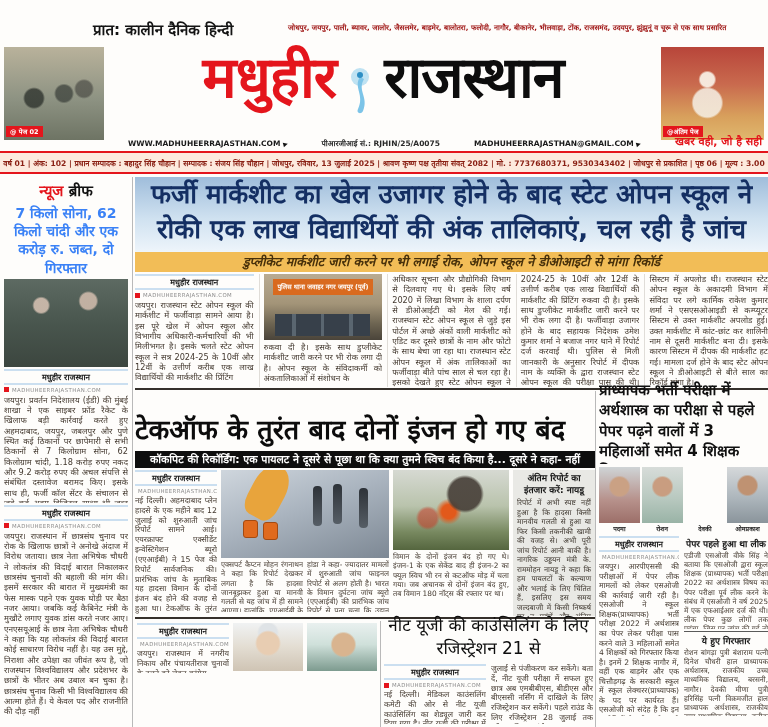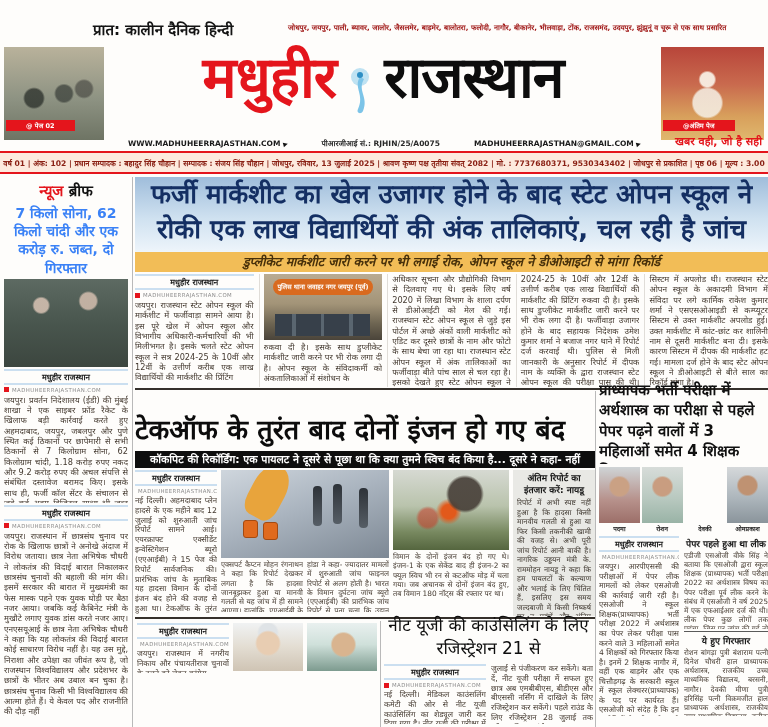--- a/index.html
+++ b/index.html
@@ -7,21 +7,21 @@
   body { font-family:"DejaVu Sans", sans-serif; }
   #page { position:relative; width:768px; height:727px; background:#fefdfb; overflow:hidden; }
   .abs { position:absolute; }
 
   
   .tagline { left:93px; top:19px; font-size:15px; font-weight:bold; color:#141414; }
   .cities { left:288px; right:4px; top:24px; font-size:7.2px; font-weight:bold; color:#9e1312; text-align:left; line-height:1.1; }
 
   
   .mast-photo { top:47px; width:100px; height:93px; overflow:hidden; }
-  .mast-photo .tag { position:absolute; left:2px; bottom:9px; background:#e4151c; color:#fff; font-size:6.5px; font-weight:bold; padding:1px 20px; }
+  .mast-photo .tag { position:absolute; left:2px; bottom:3px; background:#e4151c; color:#fff; font-size:6.5px; font-weight:bold; padding:1px 4px; }
   .ph-crowd { background:
       radial-gradient(circle at 30% 55%, rgba(40,45,40,.75) 0 9px, transparent 11px),
       radial-gradient(circle at 60% 50%, rgba(55,60,55,.7) 0 8px, transparent 10px),
       radial-gradient(circle at 80% 45%, rgba(70,70,65,.65) 0 8px, transparent 10px),
       linear-gradient(180deg,#b9b29b 0%,#8e9383 55%,#6e7464 100%); }
   .ph-speaker { background:
       radial-gradient(circle at 45% 35%, rgba(250,245,235,.9) 0 7px, transparent 9px),
       radial-gradient(circle at 45% 60%, rgba(245,240,230,.85) 0 14px, transparent 16px),
       linear-gradient(180deg,#b8453a 0%,#c96a4e 40%,#d8a05c 75%,#e0b86e 100%); }
   .title-wrap { left:108px; right:110px; top:36px; height:94px; text-align:center; white-space:nowrap; overflow:hidden; }
@@ -65,21 +65,21 @@
     background:linear-gradient(180deg,#9fbddb 0%,#cfe1f0 55%,#eef5fb 100%);
     color:#142f63; font-size:26px; font-weight:800; text-align:center; line-height:1.35; overflow:hidden; }
   .lead-sub { left:135px; top:252px; width:633px; height:20px; background:#f2bd57;
     color:#47300a; font-size:12.5px; font-weight:bold; font-style:italic; text-align:center; line-height:20px; overflow:hidden; }
   .lead-body { left:135px; top:274px; width:633px; height:113px; display:flex; gap:5px; overflow:hidden; }
   .lead-body .c { flex:1 1 0; overflow:hidden; }
   .lead-body .c + .c { border-left:1px solid #e0ddd8; padding-left:4px; }
   .ph-police { width:100%; height:66px; position:relative; background:
       linear-gradient(180deg,#b9ab92 0%,#a39478 45%,#6e6552 75%,#4a443a 100%); overflow:hidden; }
   .ph-police .sign { position:absolute; left:8%; top:8%; width:84%; height:16px; background:#d96a1f;
-    color:#fff; font-size:6.5px; font-weight:bold; text-align:center; line-height:16px; overflow:hidden;border-radius:8px; }
+    color:#fff; font-size:6.5px; font-weight:bold; text-align:center; line-height:16px; overflow:hidden; }
   .ph-police .win { position:absolute; left:10%; bottom:6%; width:80%; height:34%;
     background:linear-gradient(90deg,#37404a 0 18%, #5a6670 18% 22%, #37404a 22% 48%, #5a6670 48% 52%, #37404a 52% 78%, #5a6670 78% 82%, #37404a 82% 100%); }
 
   .hr-dark1 { left:135px; top:388px; width:633px; height:2px; background:#35302b; }
   .hr-dark2 { left:135px; top:617px; width:460px; height:2px; background:#35302b; }
   .v-right { left:595px; top:391px; width:1px; height:336px; background:#b9b9b9; }
   .v-midbot { left:380px; top:621px; width:1px; height:106px; background:#b9b9b9; }
 
   
   .crash-ribbon { left:135px; top:392px; width:460px; height:18px; background:#fbe9e6;

